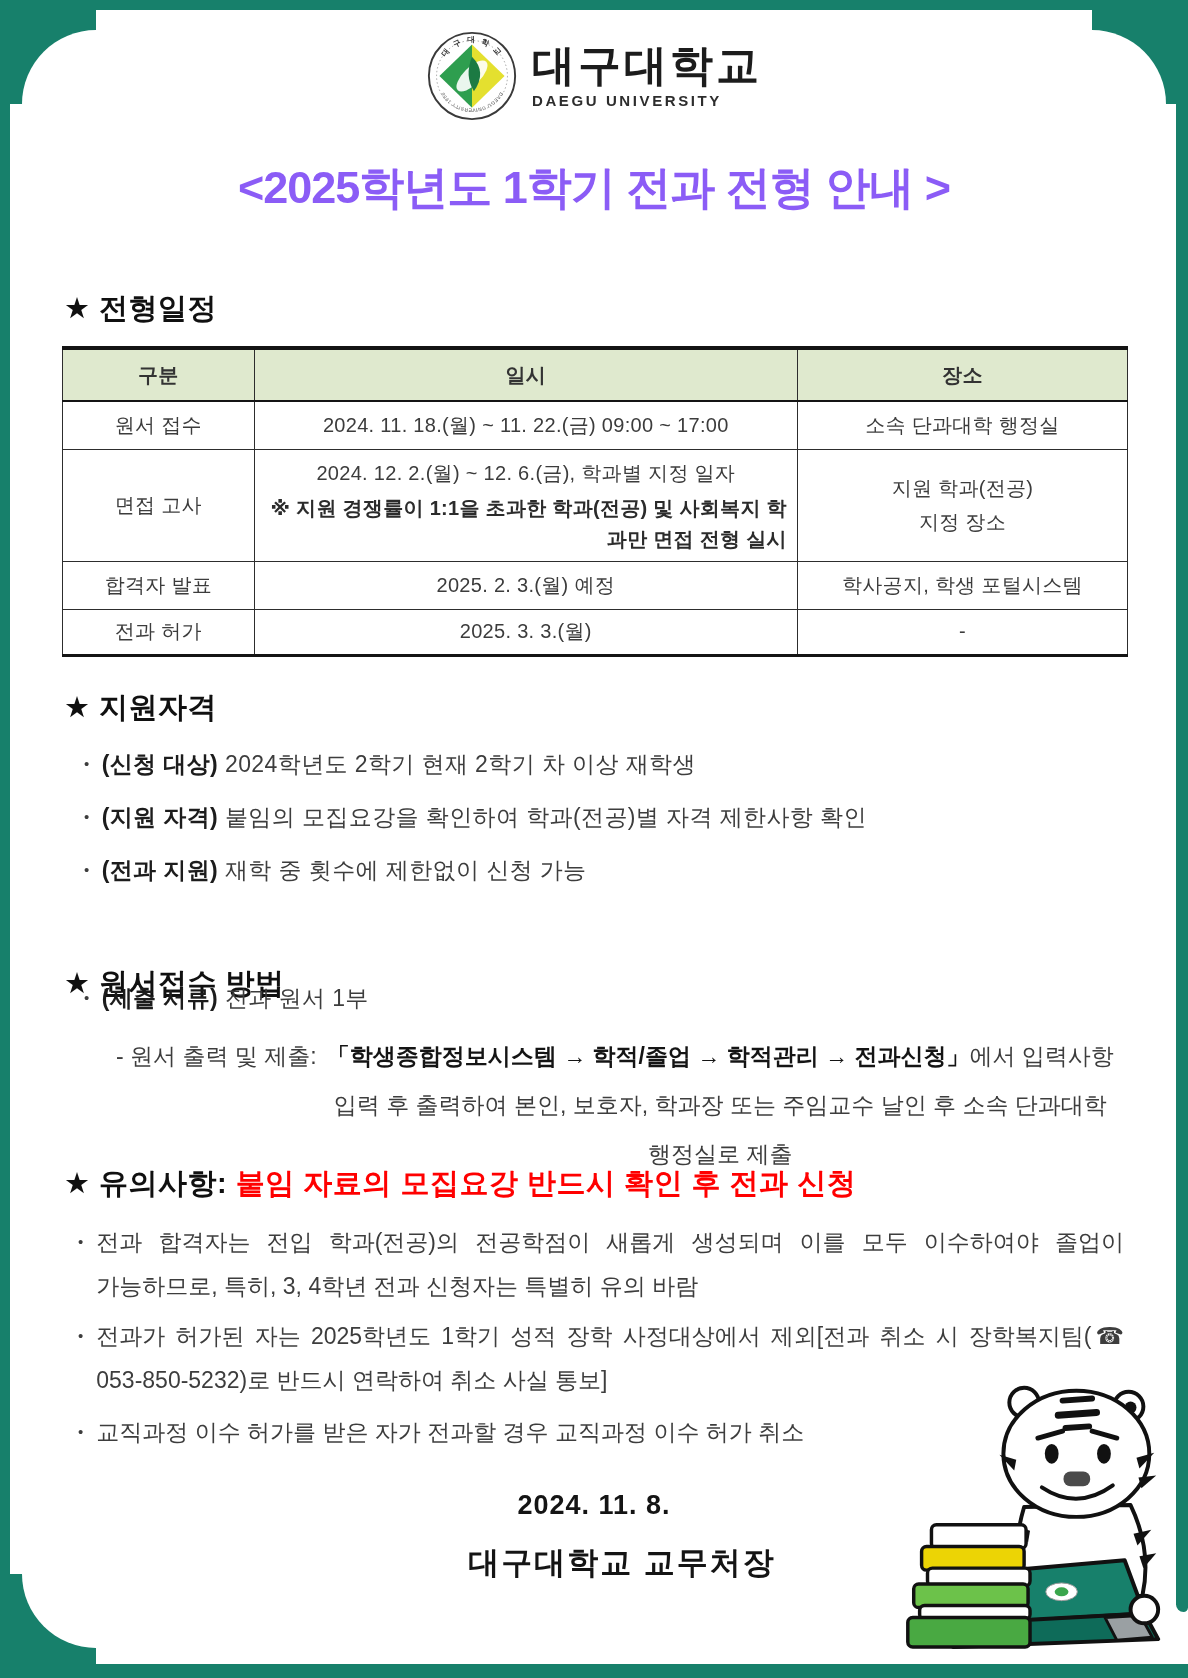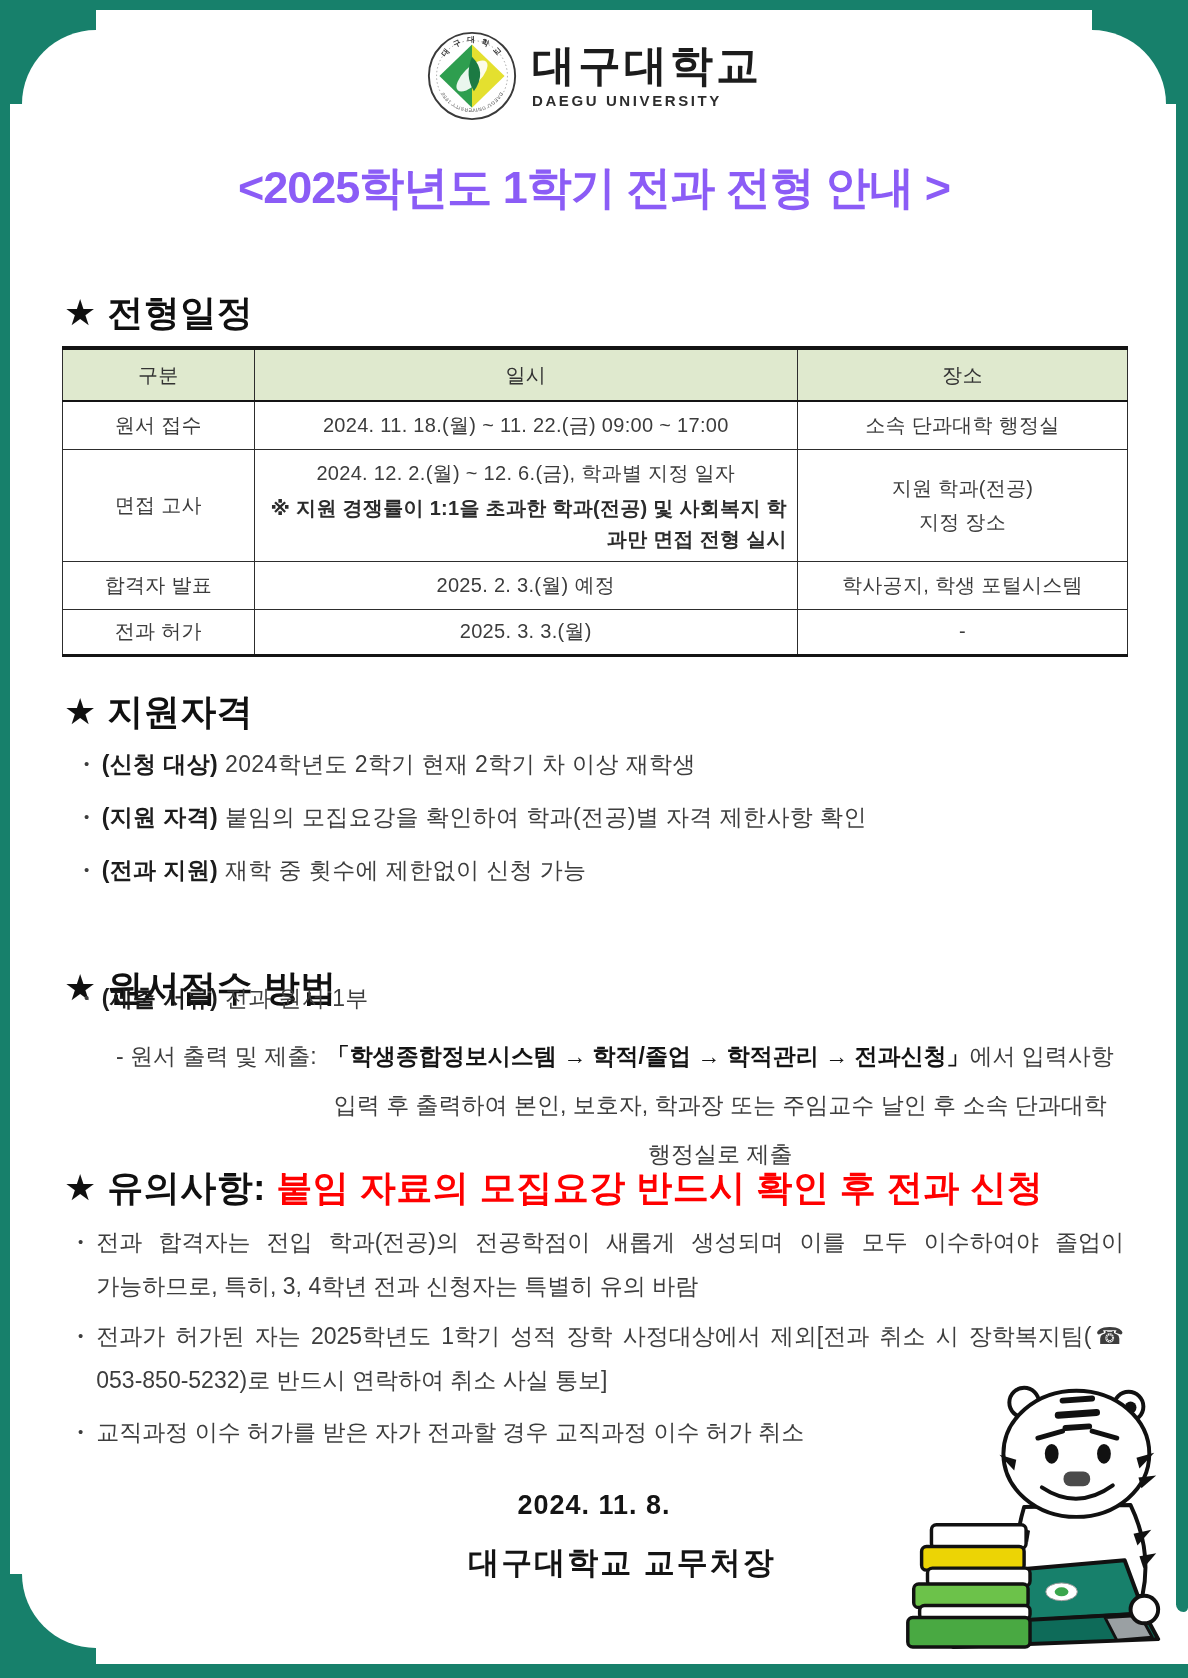--- a/index.html
+++ b/index.html
@@ -23,32 +23,32 @@
 
   
   .abs{position:absolute;z-index:3;}
 
   .logo-wrap{top:30px;left:0;width:100%;display:flex;justify-content:center;align-items:center;gap:14px;}
   .logo-kr{font-size:43px;font-weight:800;color:#1c1c1c;letter-spacing:3px;line-height:1;}
   .logo-en{font-size:15px;font-weight:700;color:#2d2d2d;letter-spacing:2.6px;margin-top:5px;}
 
   .doc-title{top:158px;left:0;width:100%;text-align:center;font-size:45px;font-weight:800;color:#8b5cf6;letter-spacing:-1px;}
 
-  .sec-heading{font-size:36px;font-weight:800;color:#101010;letter-spacing:0.5px;}
+  .sec-heading{font-size:29px;font-weight:800;color:#101010;letter-spacing:0.5px;}
   .head-schedule{top:289px;left:64px;}
   .head-eligibility{top:688px;left:64px;}
   .head-application{top:964px;left:64px;}
   .head-notice{top:1164px;left:64px;}
   .red-part{color:#FF0000;}
 
   .table-wrap{top:346px;left:62px;right:60px;}
   table{width:100%;border-collapse:collapse;border-top:4px solid #141414;border-bottom:3px solid #141414;
         font-size:20px;color:#3c3c3c;letter-spacing:0.3px;}
   th,td{border:1px solid #2d2d2d;text-align:center;vertical-align:middle;padding:5px 10px;}
-  thead th{background:#DFE9CE;color:#333;font-weight:400;height:40px;border-bottom:2px solid #141414;}
+  thead th{background:#DFE9CE;color:#333;font-weight:700;height:40px;border-bottom:2px solid #141414;}
   .h48{height:48px;} .h112{height:112px;} .h46{height:46px;}
   .cell-line{display:block;line-height:1.7;}
   .note{display:block;font-weight:700;color:#2b2b2b;text-align:right;padding-left:26px;text-indent:-26px;line-height:1.55;margin-top:3px;}
 
   .bullet-list{left:84px;right:66px;}
   .elig-list{top:748px;}
   .b-item{display:flex;align-items:flex-start;gap:12px;font-size:23px;color:#3d3d3d;letter-spacing:0.4px;margin-bottom:21px;}
   .b-dot{font-size:15px;line-height:32px;color:#3d3d3d;flex:0 0 auto;}
   .b-label{font-weight:800;color:#1c1c1c;white-space:nowrap;}
   .b-text{line-height:32px;}

